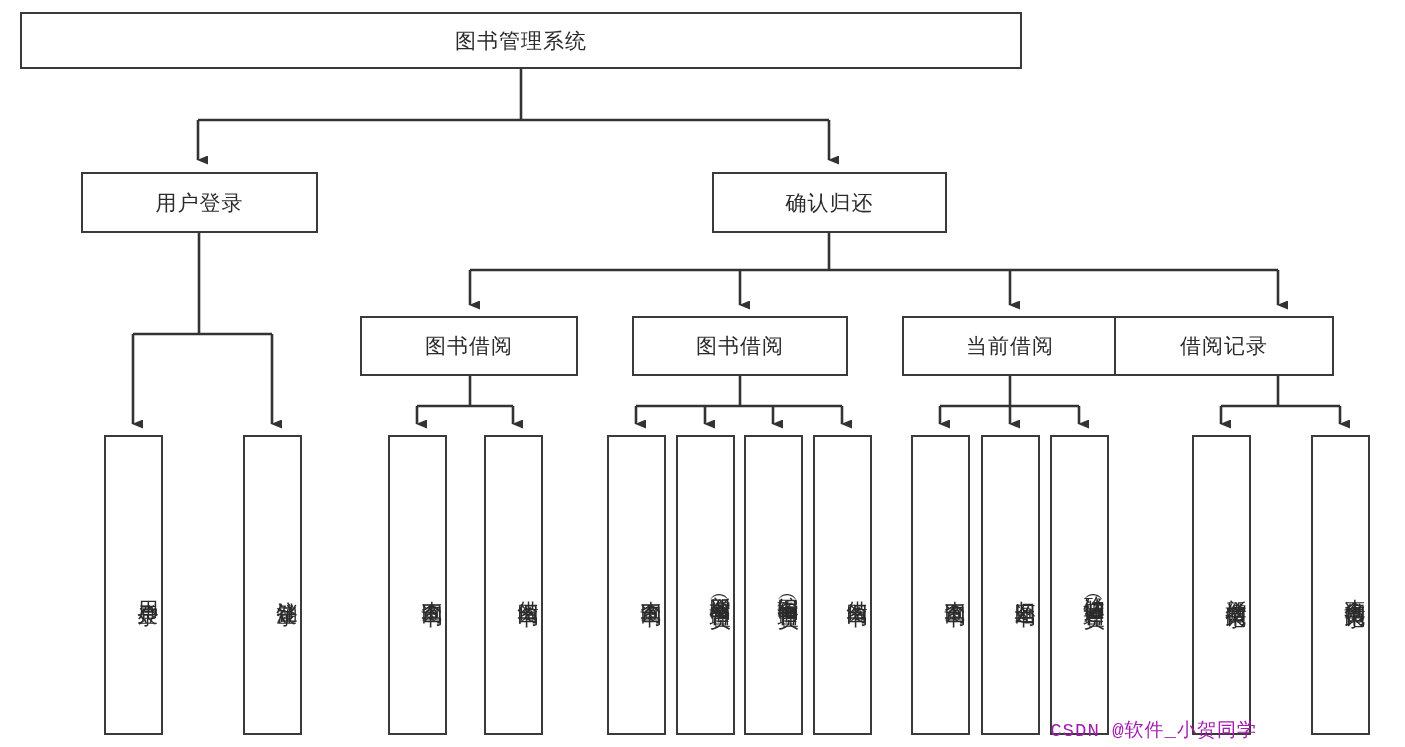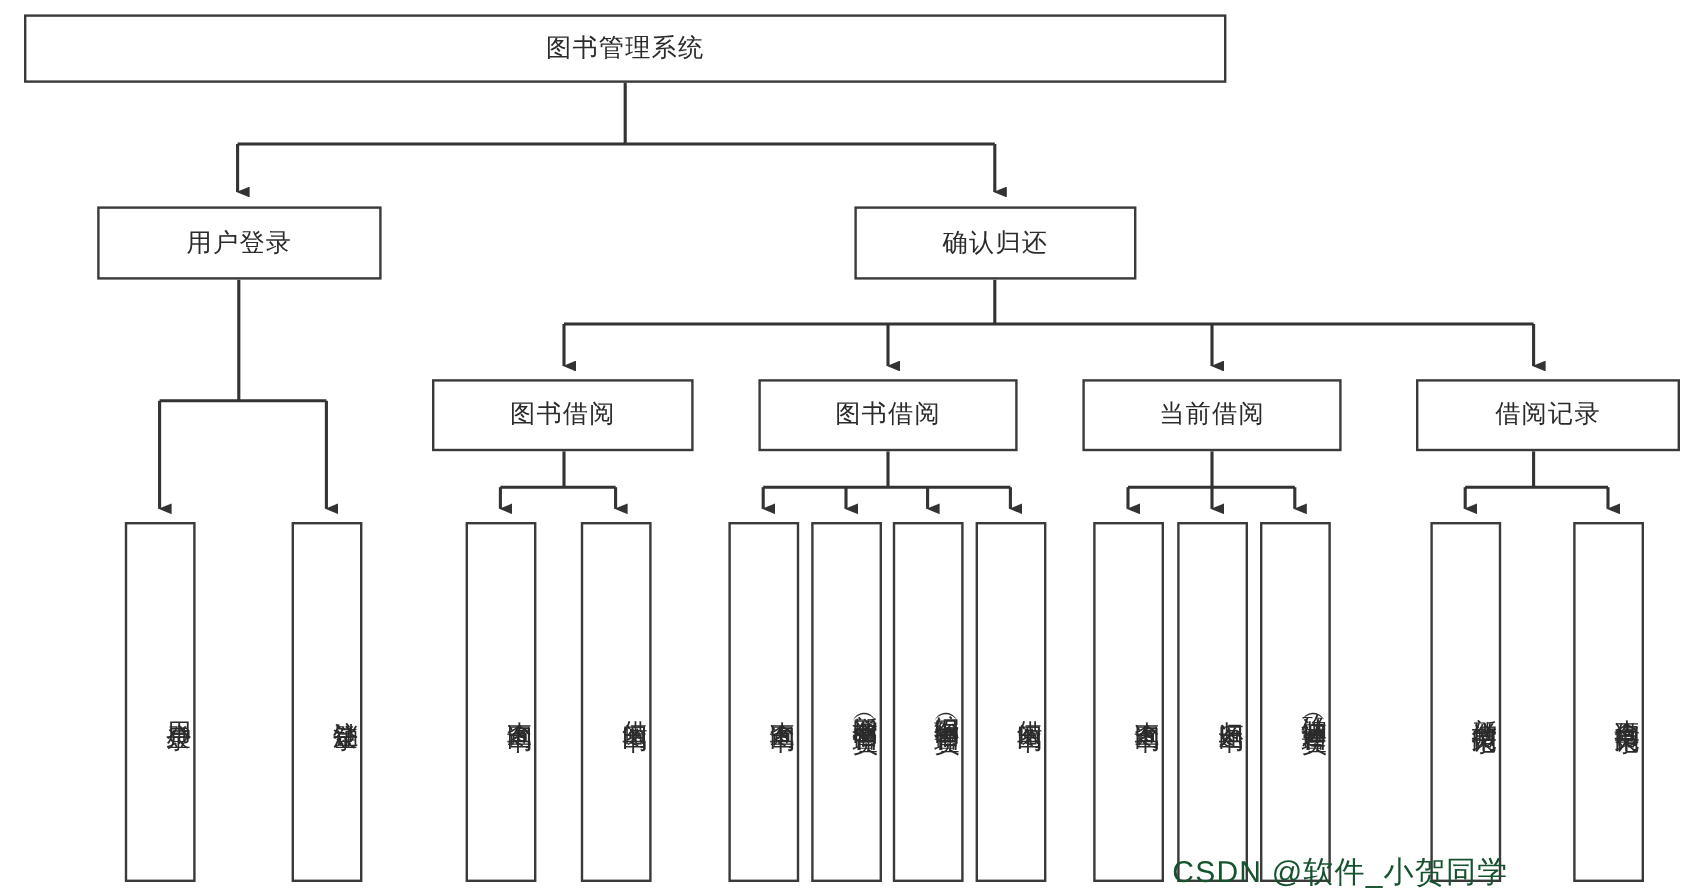--- a/index.html
+++ b/index.html
@@ -48,25 +48,25 @@
   }
   .node.vert .label{
     writing-mode:vertical-rl;
     text-orientation:upright;
     display:block;
   }
   .watermark{
     position:absolute;
     right:10px;
     bottom:4px;
-    font-size:25px;
-    color:#14532d;
+    font-size:19px;
+    color:#a21caf;
     letter-spacing:1px;
     white-space:nowrap;
-    font-family:Liberation Sans, sans-serif;
+    font-family:Liberation Mono, monospace;
   }
 </style>
 </head>
 <body>
 
 <div id="diagram-root">
 
   <svg id="edges" viewBox="0 0 1405 747">
     <defs>
       <marker id="arrow" markerWidth="9" markerHeight="11" refX="4.5" refY="10" orient="auto" markerUnits="userSpaceOnUse">
@@ -130,21 +130,21 @@
 
   <div class="node horiz" style="left:360px;top:316px;width:218px;height:60px;">
     <span class="label">图书借阅</span>
   </div>
   <div class="node horiz" style="left:902px;top:316px;width:216px;height:60px;">
     <span class="label">当前借阅</span>
   </div>
   <div class="node horiz" style="left:632px;top:316px;width:216px;height:60px;">
     <span class="label">图书借阅</span>
   </div>
-  <div class="node horiz" style="left:1180px;top:316px;width:220px;height:60px;">
+  <div class="node horiz" style="left:1114px;top:316px;width:220px;height:60px;">
     <span class="label">借阅记录</span>
   </div>
 
   <div class="node vert" style="left:104px;top:435px;width:59px;height:300px;">
     <span class="label">用户登录</span>
   </div>
   <div class="node vert" style="left:243px;top:435px;width:59px;height:300px;">
     <span class="label">注销登录</span>
   </div>
 

